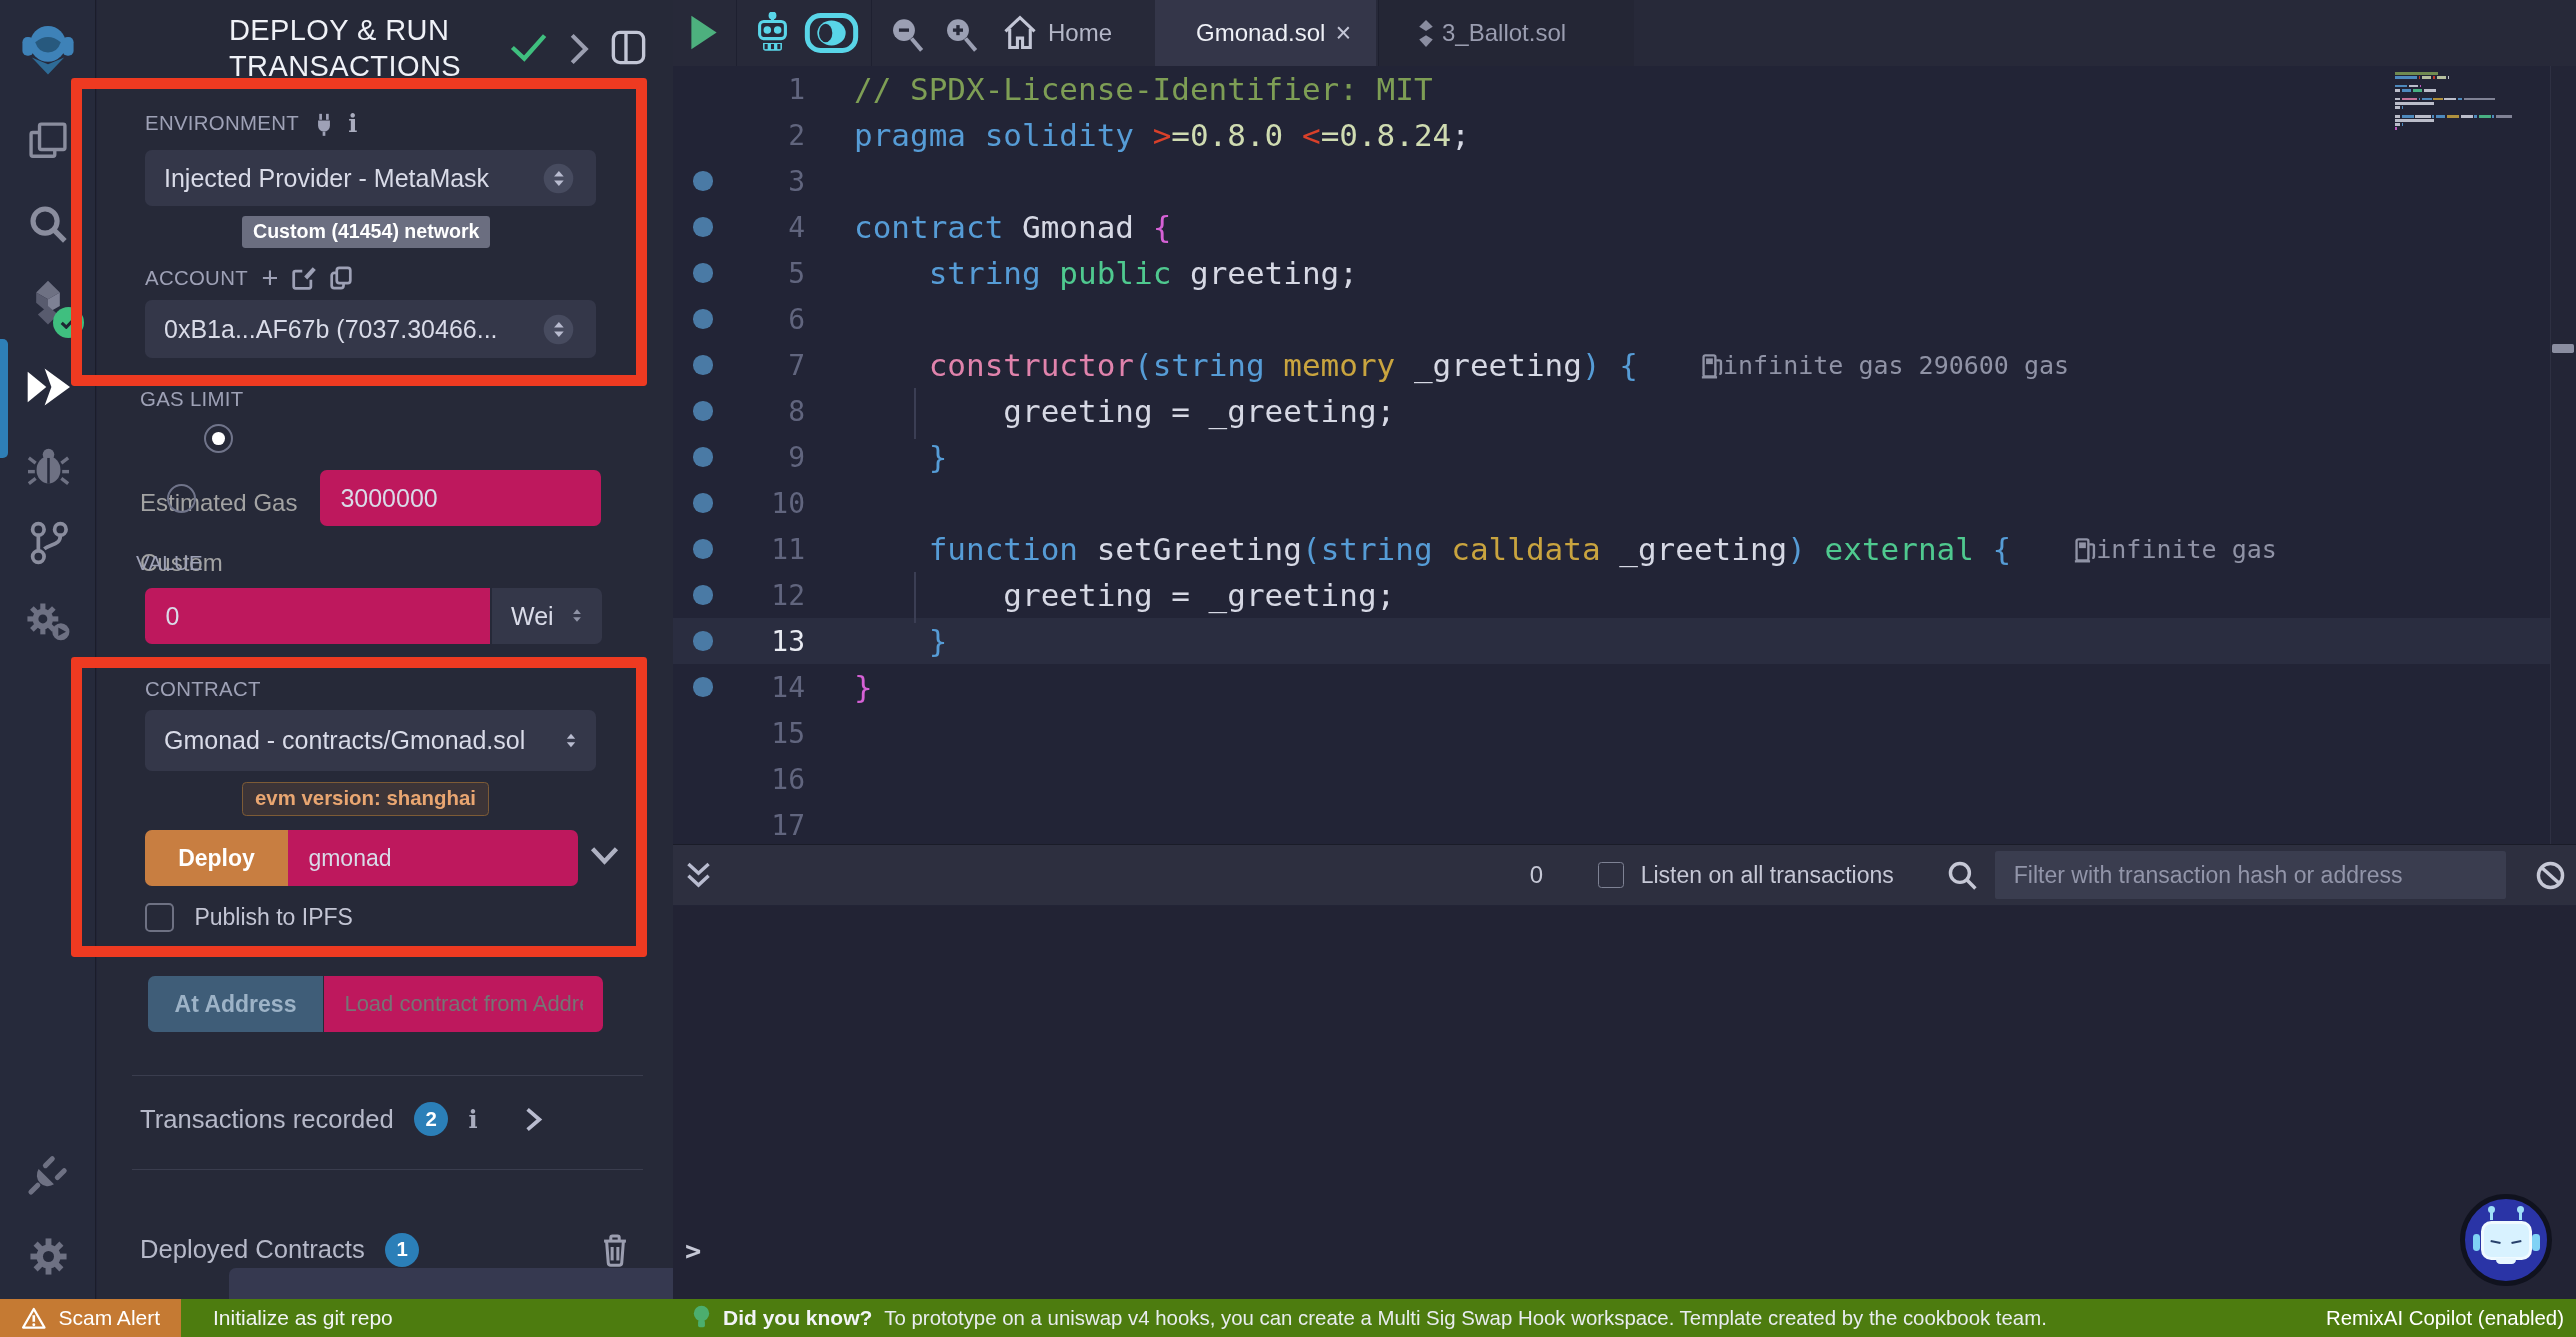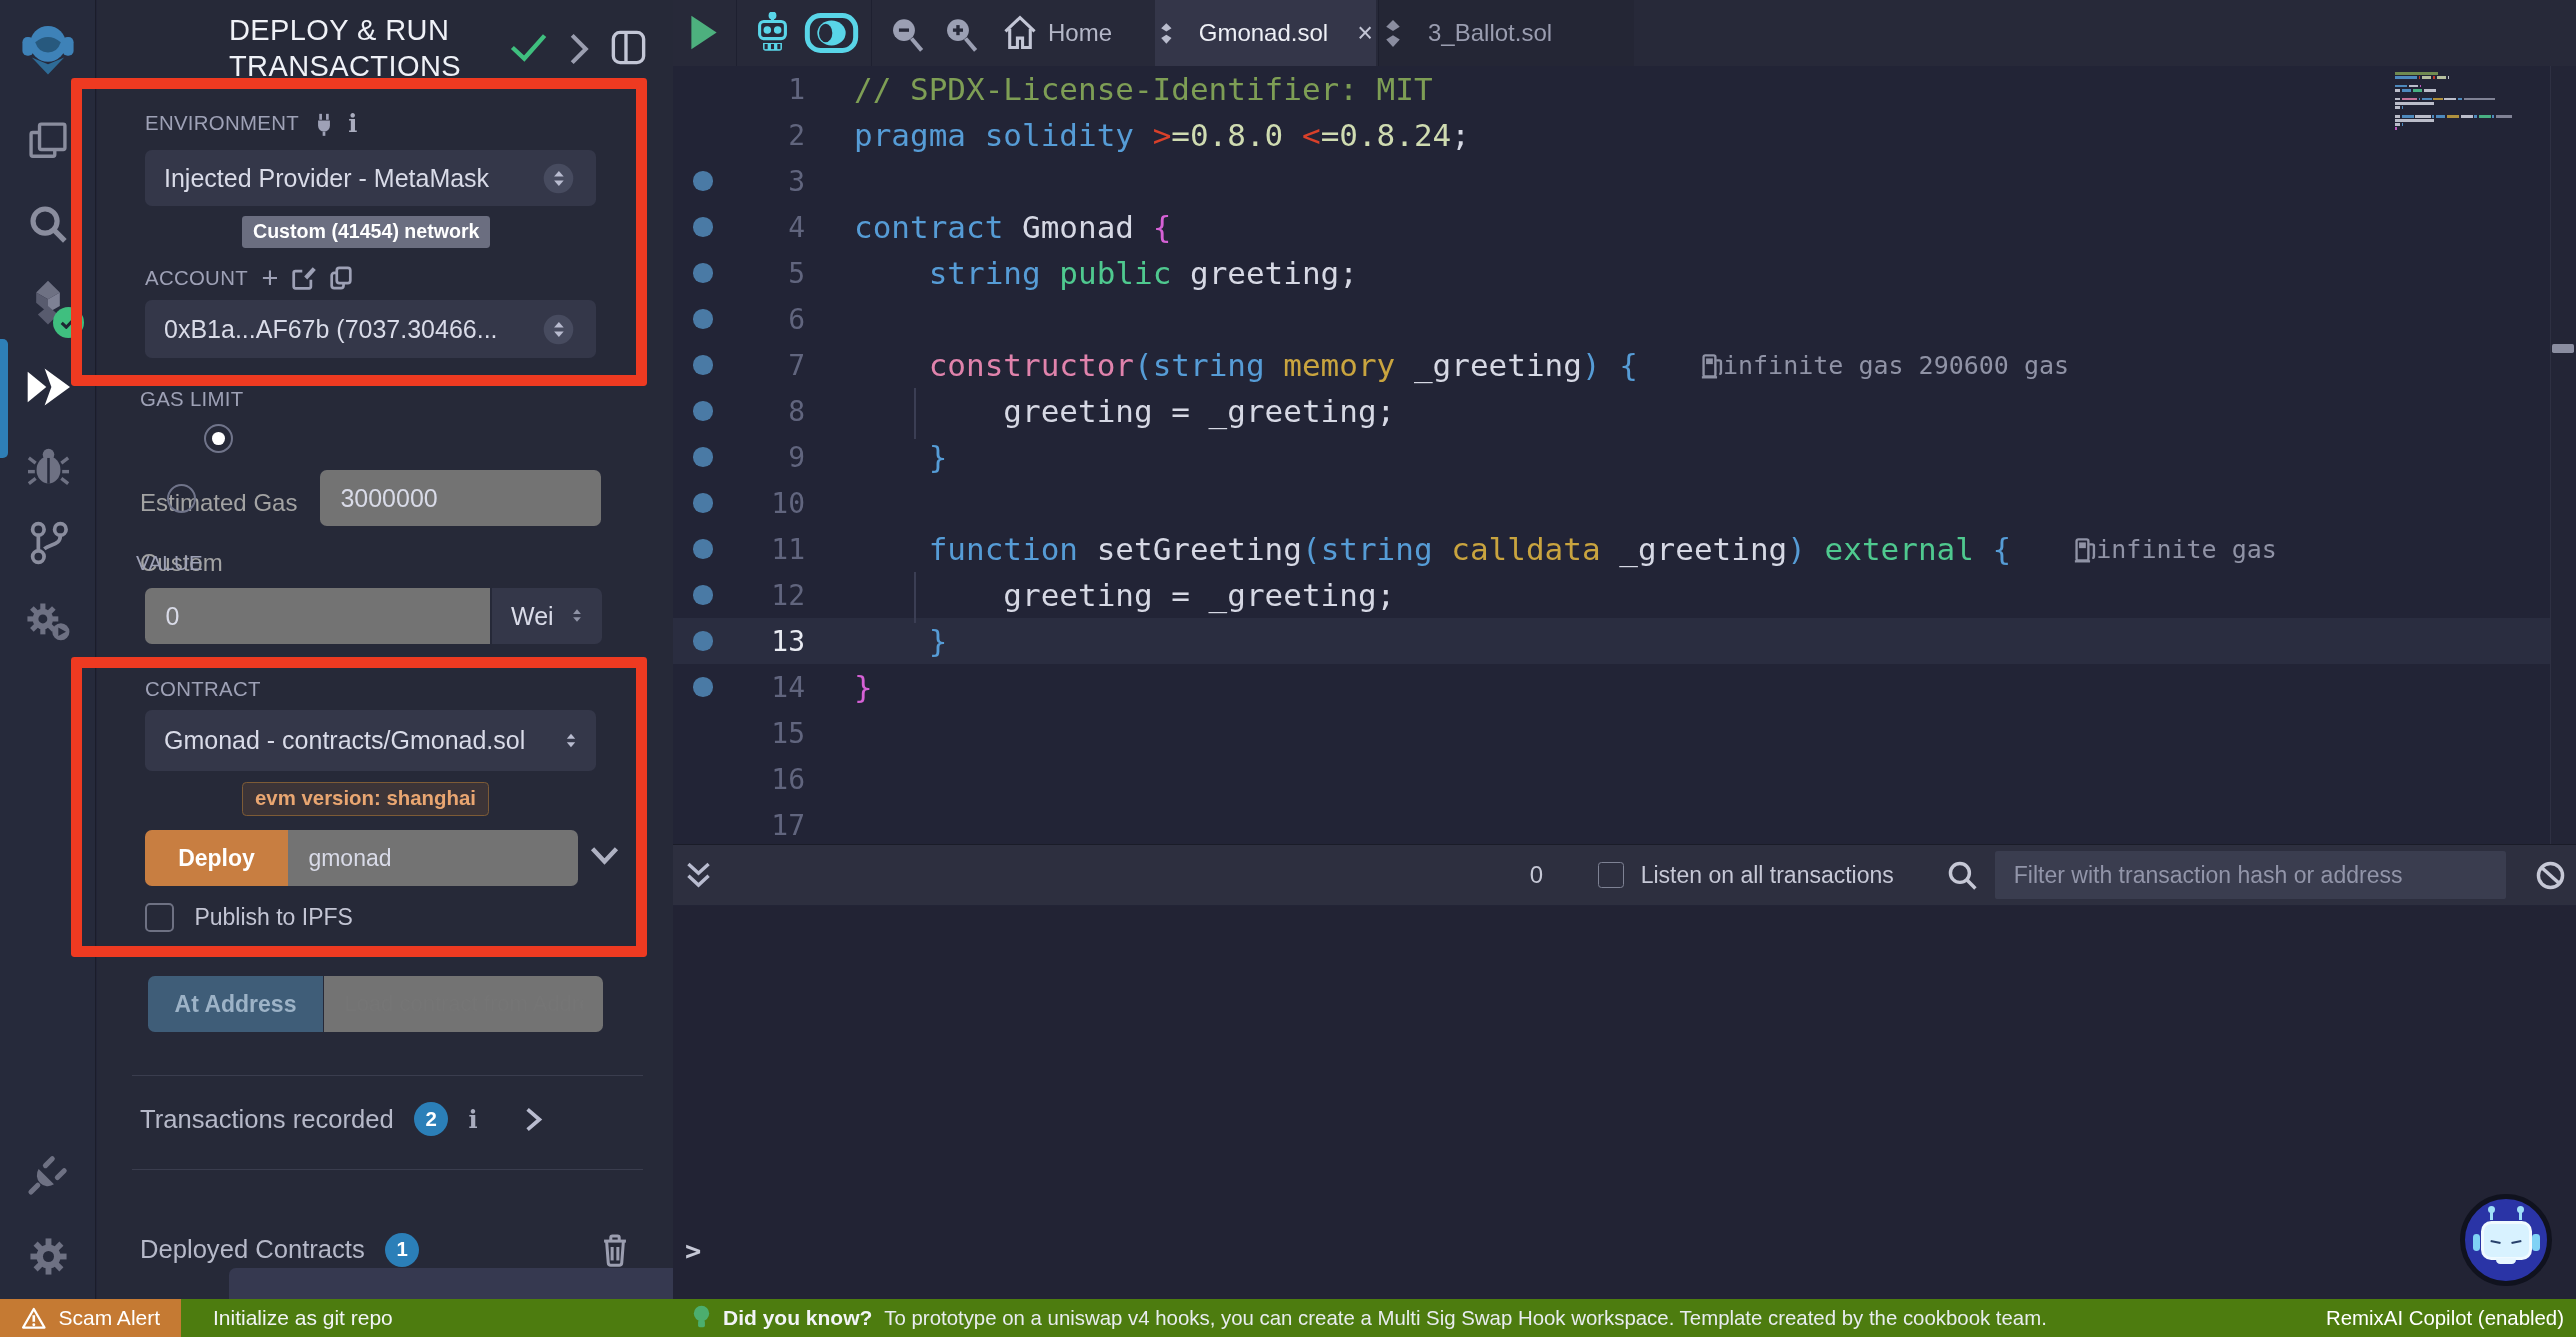--- a/index.html
+++ b/index.html
@@ -28,21 +28,21 @@
                 flex-direction:column; align-items:center; justify-content:center; gap:4.3px; flex:0 0 auto; }
   .tri-up   { width:0; height:0; border-left:6.8px solid transparent; border-right:6.8px solid transparent; border-bottom:7.7px solid #B9BCD0; }
   .tri-down { width:0; height:0; border-left:6.8px solid transparent; border-right:6.8px solid transparent; border-top:7.7px solid #B9BCD0; }
   .caret-plain { display:flex; flex-direction:column; gap:5.1px; align-items:center; flex:0 0 auto; }
   .net-badge { position:absolute; left:145px; top:216px; background:#6B6E80; color:#FFFFFF;
                font-size:19.6px; font-weight:700; padding:4.3px 11px; border-radius:3.4px; }
   .radio { width:29px; height:29px; border-radius:50%; border:2.6px solid #70748A; display:inline-flex;
            align-items:center; justify-content:center; flex:0 0 auto; }
   .radio.sel i { width:12.8px; height:12.8px; border-radius:50%; background:#FFFFFF; display:block; }
   .rad-row { position:absolute; display:flex; align-items:center; gap:36px; color:#a3a3a3; font-size:24px;flex-direction:column; }
-  .inputbox { background:#737373; border:none; border-radius:6.8px; color:#D9DBE8; font-size:25px; padding:0 20.4px;
+  .inputbox { background:#be185d; border:none; border-radius:6.8px; color:#D9DBE8; font-size:25px; padding:0 20.4px;
               font-family:"Liberation Sans", sans-serif; }
   .evm-badge { position:absolute; left:145px; top:782px; border:1.7px solid #7D5B36; background:rgba(197,122,52,.14);
                color:#E9A671; font-size:20.4px; font-weight:700; padding:4.3px 12px; border-radius:4.3px; }
   .deploy-btn { position:absolute; left:145px; top:830px; width:143px; height:56px; background:#C87E41;
                 border:none; border-radius:6.8px 0 0 6.8px; color:#FFFFFF; font-weight:700; font-size:23px;
                 font-family:"Liberation Sans", sans-serif; }
   .chkbox { width:29px; height:29px; border:2.6px solid #6E7183; border-radius:5.1px; background:transparent; flex:0 0 auto; }
   .ataddr-btn { position:absolute; left:148px; top:976px; width:175px; height:56px; background:#3F5D78;
                 border:none; border-radius:6.8px 0 0 6.8px; color:#9DB3C7; font-weight:700; font-size:23px;
                 font-family:"Liberation Sans", sans-serif; }
@@ -52,21 +52,21 @@
   .info-i { font-family:"DejaVu Serif", serif; font-weight:700; font-size:24px; color:#A9ACBE; }
   .pscroll { position:absolute; left:658px; top:136px; width:12.8px; height:724px; background:#4A4D60; border-radius:6.8px; }
   .deployed-part { position:absolute; left:132px; top:1268px; width:498px; height:34px; background:#363950; border-radius:6.8px 6.8px 0 0; }
 
   
   .redrect { position:absolute; border:11px solid #EE3A21; border-radius:3.4px; pointer-events:none; z-index:50; }
 
   
   #topbar { left:673px; top:0; width:1903px; height:66px; background:#272939; }
   .tb-sep { position:absolute; top:0; width:0.9px; height:66px; background:#1E2030; }
-  .tab { position:absolute; top:0; height:66px; display:flex; align-items:center; gap:24px; padding:0 3px; }
+  .tab { position:absolute; top:0; height:66px; display:flex; align-items:center; gap:5px; padding:0 36px; }
   .tab.active { background:#343649; color:#EEF0F6; }
   .tab.inactive { background:#242635; color:#9A9DB0; border-left:0.9px solid #1D1F2E; }
   .tab .tlabel { font-size:24px; font-weight:500; }
   .tab .close { font-size:27px; color:#C3C6D6; margin-left:5.1px; }
   .home-lbl { font-size:24px; color:#B4B7C7; }
 
   
   #editor { left:673px; top:66px; width:1903px; height:779px; background:#222436; overflow:hidden; }
   .crow { display:flex; height:46px; align-items:center; }
   .crow.cur { background:#2A2D40; }

